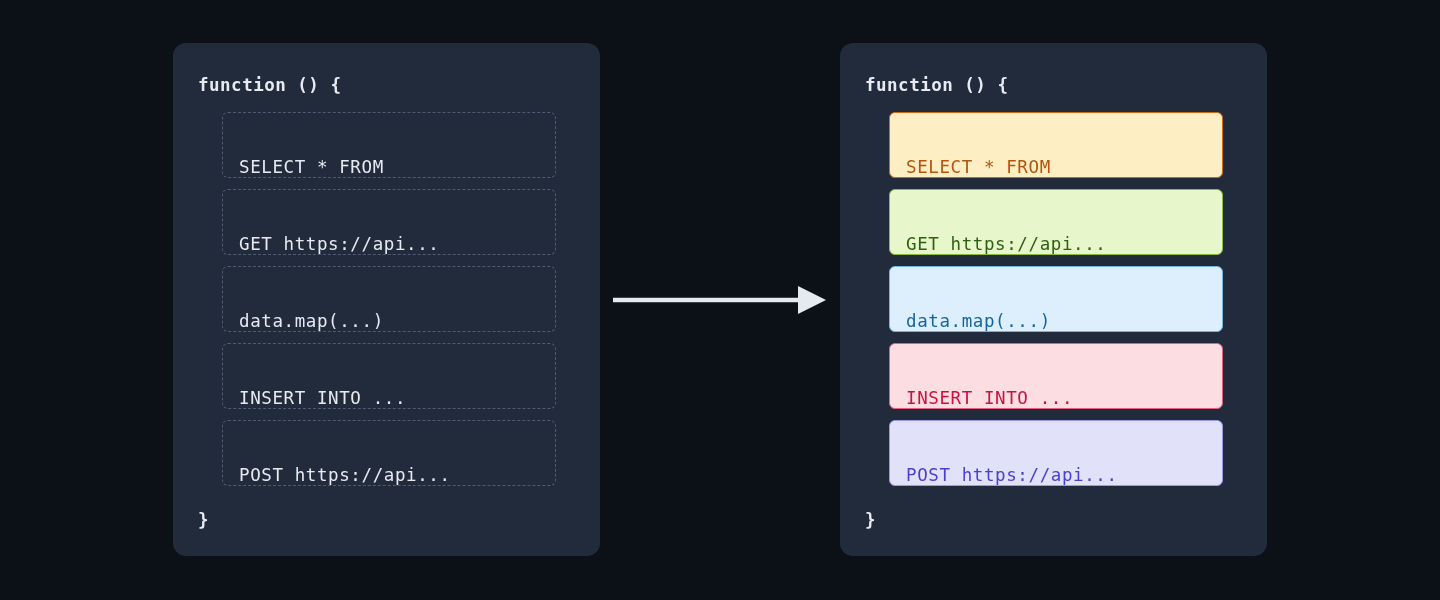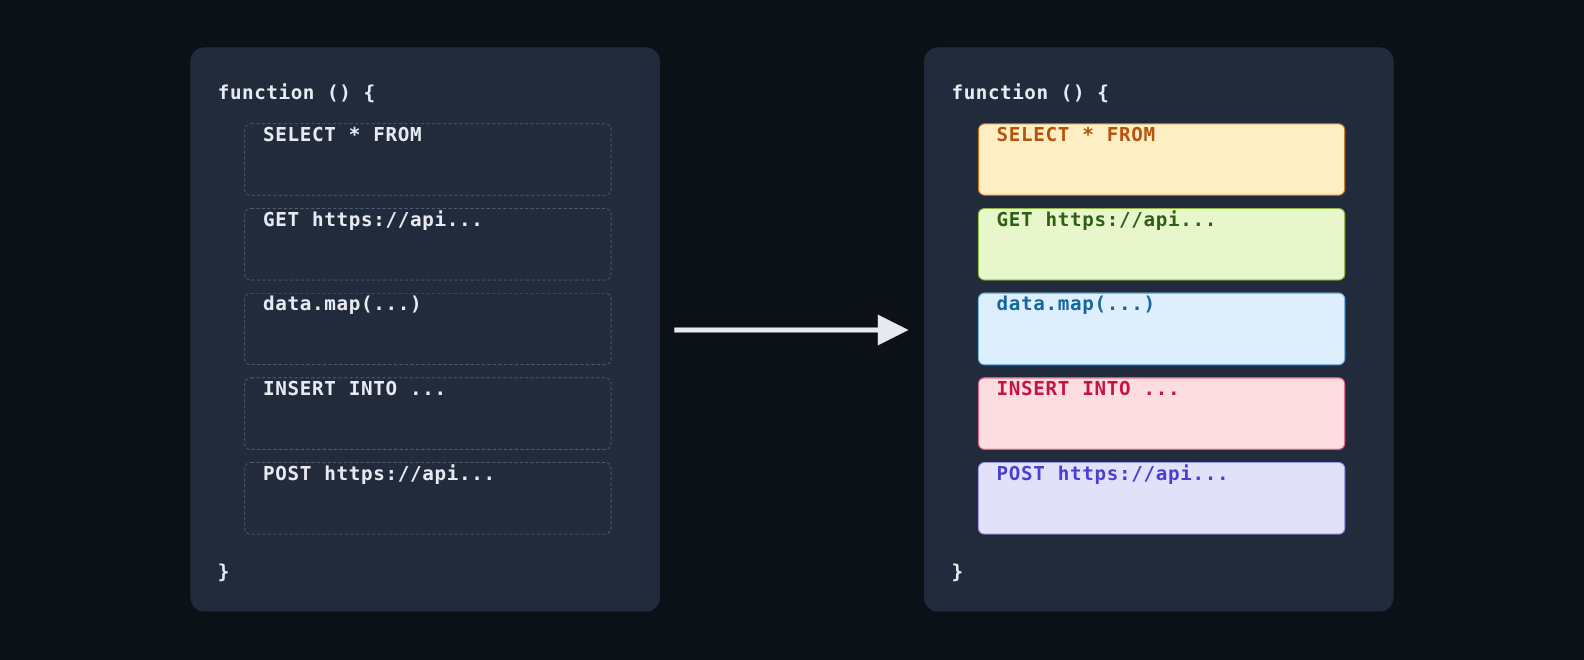--- a/index.html
+++ b/index.html
@@ -42,24 +42,24 @@
     width: 334px;
     display: flex;
     flex-direction: column;
     gap: 11px;
   }
 
   .stmt {
     height: 66px;
     border-radius: 6px;
     display: flex;
-    align-items: flex-start;
+    align-items: flex-end;
     padding-left: 16px;
     font-size: 17.5px;
-    font-weight: bold;
+    font-weight: normal;
     letter-spacing: 0.6px;
     white-space: pre;
   }
 
   
   .stmt.plain {
     border: 1.6px dashed #4e5b72;
     background: transparent;
     color: #e7eaf1;
   }

